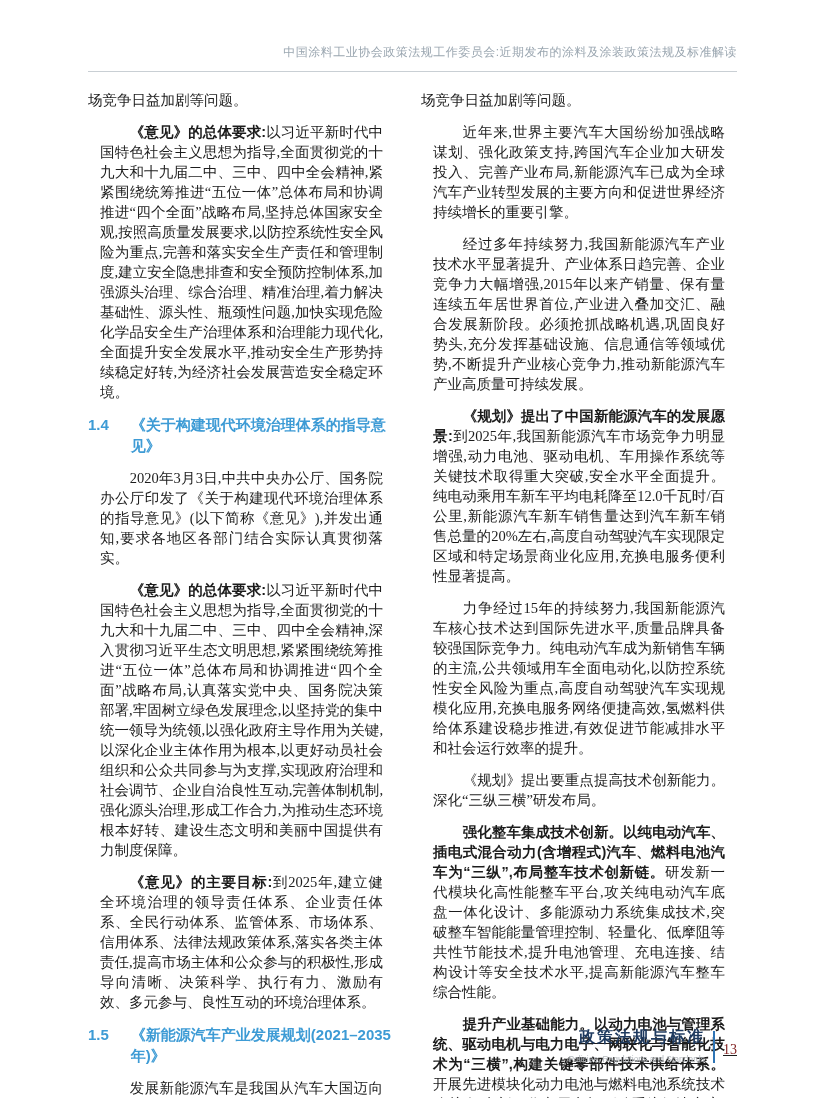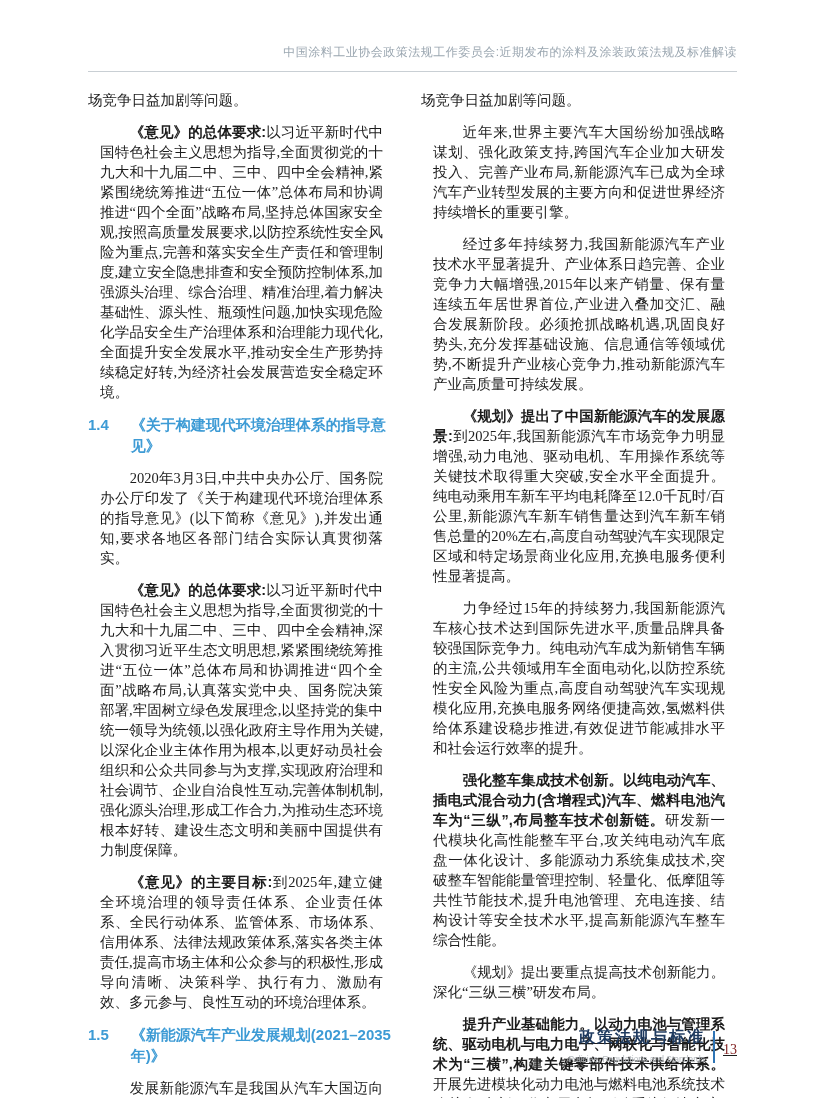--- a/index.html
+++ b/index.html
@@ -127,22 +127,22 @@
       </div>
       <p class="para"><span>发展新能源汽车是我国从汽车大国迈向汽车强国的必由之路,是应对气候变化、推动绿色发展的战略举措。2012年国务院发布《节能与新能源汽车产业发展规划(2012—2020年)》以来,我国坚持纯电驱动战略取向,新能源汽车产业发展取得了巨大成就,成为世界汽车产业发展转型的重要力量之一。与此同时,我国新能源汽车发展也面临核心技术创新能力不强、质量保障体系有待完善、基础设施建设仍显滞后、产业生态尚不健全、市</span></p>
     </div>
 
     <div class="col-right">
       <p class="cont"><span>场竞争日益加剧等问题。</span></p>
       <p class="para"><span>近年来,世界主要汽车大国纷纷加强战略谋划、强化政策支持,跨国汽车企业加大研发投入、完善产业布局,新能源汽车已成为全球汽车产业转型发展的主要方向和促进世界经济持续增长的重要引擎。</span></p>
       <p class="para"><span>经过多年持续努力,我国新能源汽车产业技术水平显著提升、产业体系日趋完善、企业竞争力大幅增强,2015年以来产销量、保有量连续五年居世界首位,产业进入叠加交汇、融合发展新阶段。必须抢抓战略机遇,巩固良好势头,充分发挥基础设施、信息通信等领域优势,不断提升产业核心竞争力,推动新能源汽车产业高质量可持续发展。</span></p>
       <p class="para"><span class="lead">《规划》提出了中国新能源汽车的发展愿景:</span><span>到2025年,我国新能源汽车市场竞争力明显增强,动力电池、驱动电机、车用操作系统等关键技术取得重大突破,安全水平全面提升。纯电动乘用车新车平均电耗降至12.0千瓦时/百公里,新能源汽车新车销售量达到汽车新车销售总量的20%左右,高度自动驾驶汽车实现限定区域和特定场景商业化应用,充换电服务便利性显著提高。</span></p>
       <p class="para"><span>力争经过15年的持续努力,我国新能源汽车核心技术达到国际先进水平,质量品牌具备较强国际竞争力。纯电动汽车成为新销售车辆的主流,公共领域用车全面电动化,以防控系统性安全风险为重点,高度自动驾驶汽车实现规模化应用,充换电服务网络便捷高效,氢燃料供给体系建设稳步推进,有效促进节能减排水平和社会运行效率的提升。</span></p>
+      <p class="para"><span>《规划》提出要重点提高技术创新能力。深化“三纵三横”研发布局。</span></p>
       <p class="para"><span class="lead">强化整车集成技术创新。以纯电动汽车、插电式混合动力(含增程式)汽车、燃料电池汽车为“三纵”,布局整车技术创新链。</span><span>研发新一代模块化高性能整车平台,攻关纯电动汽车底盘一体化设计、多能源动力系统集成技术,突破整车智能能量管理控制、轻量化、低摩阻等共性节能技术,提升电池管理、充电连接、结构设计等安全技术水平,提高新能源汽车整车综合性能。</span></p>
-      <p class="para"><span>《规划》提出要重点提高技术创新能力。深化“三纵三横”研发布局。</span></p>
       <p class="para"><span class="lead">提升产业基础能力。以动力电池与管理系统、驱动电机与电力电子、网联化与智能化技术为“三横”,构建关键零部件技术供给体系。</span><span>开展先进模块化动力电池与燃料电池系统技术攻关,探索新一代车用电机驱动系统解决方案,加强智能网联汽车关键零部件及系统开发,突破计算和控制基础平台技术、氢燃料电池汽车应用支撑技术等瓶颈,提升基础关键技术、先进基础工艺、基础核心零部件、关键基础材料等研发能力。</span></p>
       <div class="heading">
         <span class="num">1.6</span>
         <span class="title">工信部发布《新能源汽车生产企业及产品准入管理规定》</span>
       </div>
       <p class="para"><span>2020年8月19日,工业和信息化部令第54号公布了</span></p>
     </div>
 
   </div>
 

